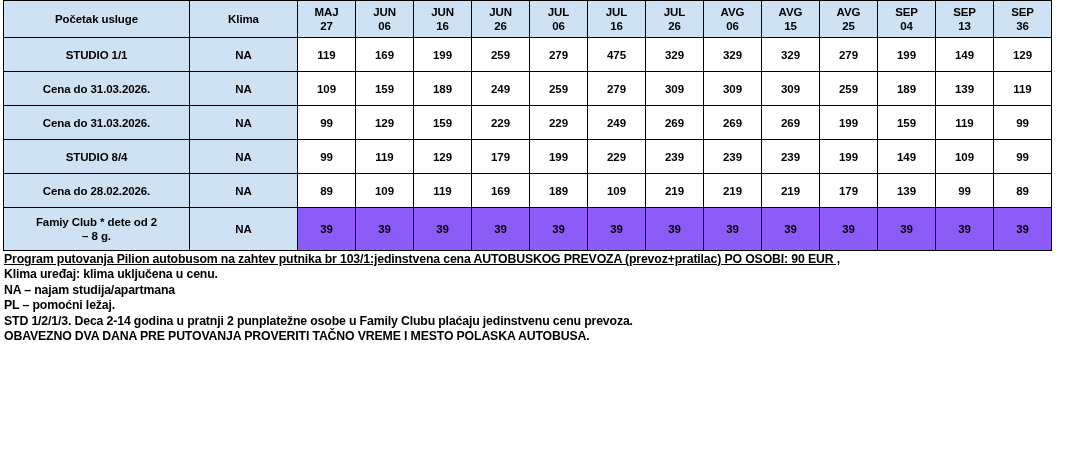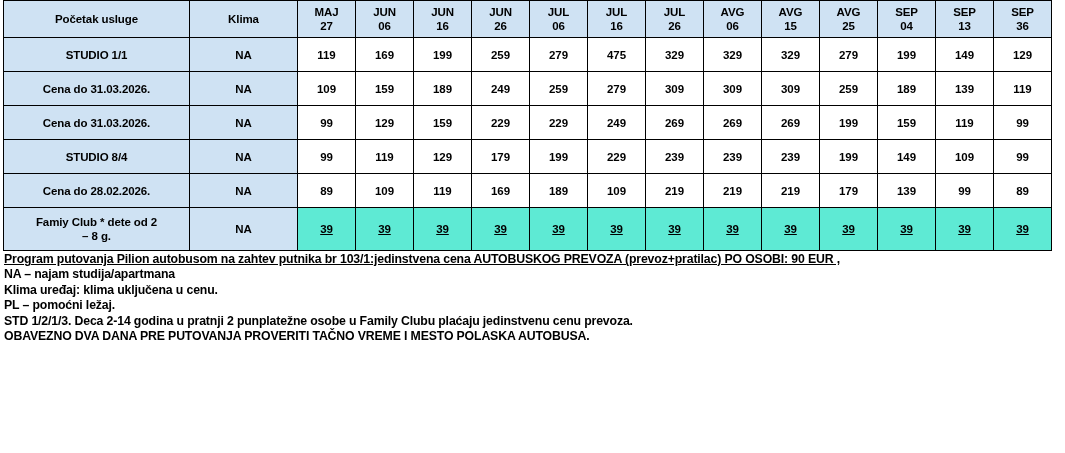--- a/index.html
+++ b/index.html
@@ -33,21 +33,21 @@
     font-weight:700;
     text-align:center;
     vertical-align:middle;
     padding:0;
     line-height:14px;
     letter-spacing:-0.1px;
   }
   .c-head{background:#cfe2f3;}
   .c-blue{background:#cfe2f3;}
   .c-white{background:#ffffff;}
-  .c-gray{background:#5eead4;text-decoration:underline;}
+  .c-gray{background:#8b5cf6;}
 
   .col-label{width:186px;}
   .col-service{width:108px;}
   .col-date{width:58px;}
 
   tr.r-head td{height:36px;}
   tr.r-nights td{height:40px;}
   tr.r-data td{height:33px;}
   tr.r-family td{height:42px;}
 
@@ -260,20 +260,20 @@
           <td class="c-gray">39</td>
           <td class="c-gray">39</td>
           <td class="c-gray">39</td>
           <td class="c-gray">39</td>
         </tr>
       </tbody>
   </table>
 
   <div class="footer">
     <div class="f-line under">Program putovanja Pilion autobusom na zahtev putnika br 103/1:jedinstvena cena AUTOBUSKOG PREVOZA (prevoz+pratilac) PO OSOBI: 90 EUR ,</div>
+    <div class="f-line">Klima uređaj:  klima uključena u cenu.</div>
     <div class="f-line">NA – najam studija/apartmana</div>
-    <div class="f-line">Klima uređaj:  klima uključena u cenu.</div>
     <div class="f-line">PL – pomoćni ležaj.</div>
     <div class="f-line">STD 1/2/1/3. Deca 2-14 godina u pratnji 2 punplatežne osobe u Family Clubu plaćaju jedinstvenu cenu prevoza.</div>
     <div class="f-line">OBAVEZNO DVA DANA PRE PUTOVANJA PROVERITI TAČNO VREME I MESTO POLASKA AUTOBUSA.</div>
   </div>
 
 </div>
 
 </body></html>

